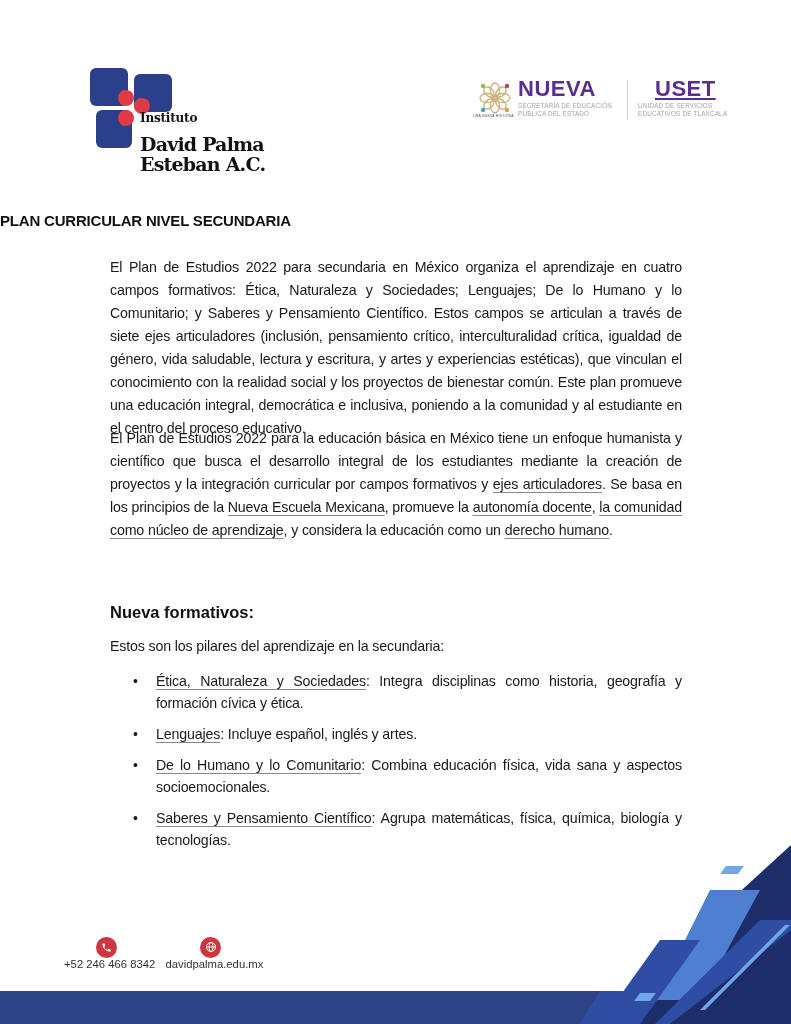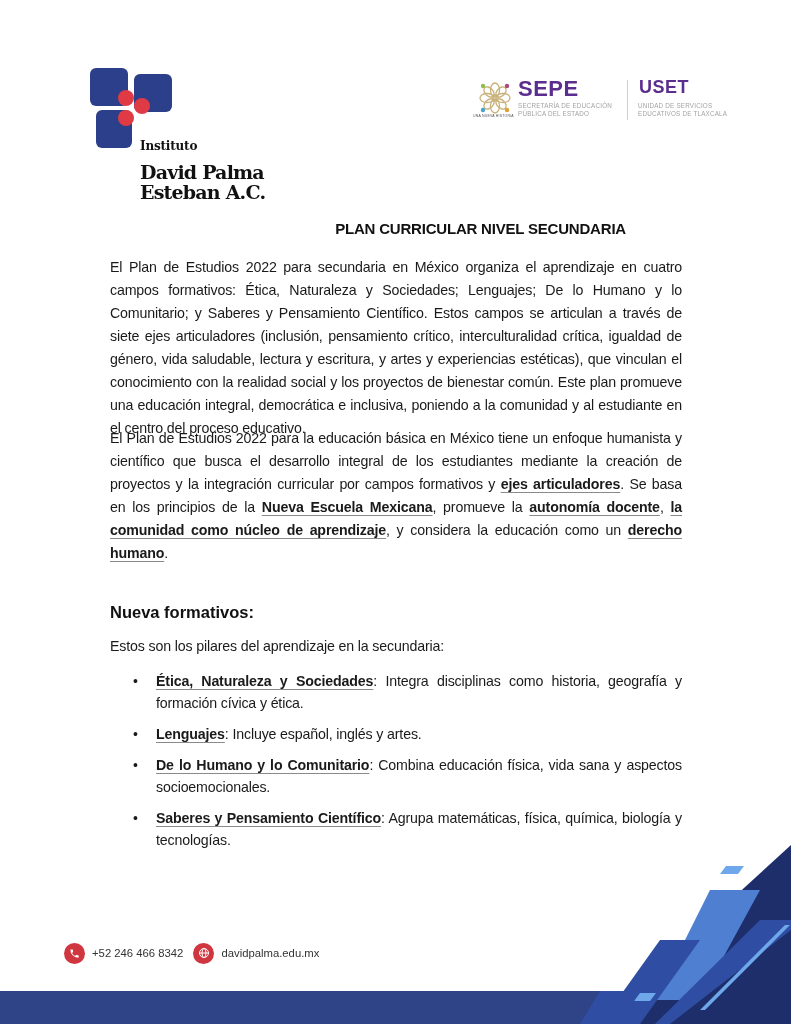--- a/index.html
+++ b/index.html
@@ -12,51 +12,51 @@
     .logo-idps { position: absolute; left: 88px; top: 66px; width: 180px; height: 100px; }
     .sq { position: absolute; width: 38px; height: 38px; border-radius: 6px; }
     .sq1 { left: 2px; top: 2px; }
     .sq2 { left: 46px; top: 8px; }
     .sq3 { left: 8px; top: 44px; width: 36px; height: 38px; }
     .dot { position: absolute; width: 16px; height: 16px; border-radius: 50%; }
     .dot1 { left: 30px; top: 24px; }
     .dot2 { left: 46px; top: 32px; }
     .dot3 { left: 30px; top: 44px; }
     .idps-text { position: absolute; left: 52px; top: 46px; font-family: "DejaVu Serif", "Liberation Serif", serif; font-weight: bold; color: #111; line-height: 1; }
-    .idps-inst { font-size: 12px; letter-spacing: -0.2px; margin-top: 28px; }
+    .idps-inst { font-size: 12px; letter-spacing: -0.2px; }
     .idps-name1 { font-size: 19px; letter-spacing: -0.8px; margin-top: 11px; }
     .idps-name2 { font-size: 19px; letter-spacing: -0.8px; margin-top: 1px; }
 
     .logo-gov { position: absolute; left: 473px; top: 76px; width: 270px; height: 50px; }
     .flower { position: absolute; left: 4px; top: 4px; width: 36px; height: 36px; }
     .flower-caption { position: absolute; left: 0; top: 38px; font-size: 3.5px; color: #555; letter-spacing: 0.2px; white-space: nowrap; }
     .sepe-title { position: absolute; left: 45px; top: 2px; font-size: 22px; font-weight: bold; letter-spacing: 0.5px; line-height: 1; }
     .sepe-sub { position: absolute; left: 45px; top: 26px; font-size: 6.3px; line-height: 8px; color: #a3a3a3; letter-spacing: 0.2px; white-space: nowrap; }
     .gov-divider { position: absolute; left: 154px; top: 4px; width: 1px; height: 40px; background: #cfcfcf; }
-    .uset-title { position: absolute; left: 166px; top: 2px; font-size: 18px; font-weight: bold; letter-spacing: 0.5px; line-height: 1; }
+    .uset-title { position: absolute; left: 182px; top: 2px; font-size: 22px; font-weight: bold; letter-spacing: 0.5px; line-height: 1; text-decoration: underline; }
     .uset-sub { position: absolute; left: 165px; top: 26px; font-size: 6.3px; line-height: 8px; color: #a3a3a3; letter-spacing: 0.2px; white-space: nowrap; }
 
     
-    .doc-title { position: absolute; left: 0; width: 626px; top: 220px; text-align: right; font-size: 15px; font-weight: bold; color: #111; letter-spacing: -0.2px; }
+    .doc-title { position: absolute; left: 0; width: 626px; top: 212px; text-align: left; font-size: 15px; font-weight: bold; color: #111; letter-spacing: -0.2px; }
     .para { position: absolute; left: 110px; width: 572px; font-size: 14.2px; line-height: 23px; text-align: justify; color: #1a1a1a; letter-spacing: -0.15px; }
     .p1 { top: 241px; margin-top: 15px; }
     .p2 { top: 427px; }
-    .link { text-decoration: underline; text-decoration-color: #8a8a8a; text-underline-offset: 3px; cursor: pointer; font-weight: bold; }
+    .link { text-decoration: underline; text-decoration-color: #8a8a8a; text-underline-offset: 3px; cursor: pointer; }
 
     .section-title { position: absolute; left: 110px; top: 603px; font-size: 16.5px; font-weight: bold; color: #111; }
     .intro { position: absolute; left: 110px; top: 638px; font-size: 14.2px; color: #1a1a1a; letter-spacing: -0.15px; text-align: right; }
 
     .blist { position: absolute; left: 110px; top: 670px; width: 572px; margin: 0; padding: 0; list-style: none; }
     .blist li { position: relative; padding-left: 46px; font-size: 14.2px; line-height: 22px; text-align: justify; color: #1a1a1a; letter-spacing: -0.15px; margin-bottom: 9px; }
     .blist .bullet { position: absolute; left: 23px; top: 0; font-size: 14px; }
 
     
     .contact { position: absolute; left: 64px; top: 942px; height: 22px; display: flex; align-items: center; font-size: 11.3px; color: #333; }
     .cicon { width: 21px; height: 21px; border-radius: 50%; display: inline-flex; align-items: center; justify-content: center; margin-right: 7px; color: #fff; }
-    .citem { display: inline-flex; align-items: center; margin-right: 10px; }
+    .citem { display: inline-flex; align-items: center; margin-right: 10px; flex-direction: column; }
     .bottom-bar { position: absolute; left: 0; top: 991px; width: 791px; height: 33px; }
     .deco { position: absolute; left: 0; top: 0; width: 791px; height: 1024px; pointer-events: none; }
   </style>
 </head>
 <body>
 
 <div class="logo-idps">
   <div class="sq sq1" style="background:#2c3f8a"></div>
   <div class="sq sq2" style="background:#2c3f8a"></div>
   <div class="sq sq3" style="background:#2c3f8a"></div>
@@ -82,21 +82,21 @@
       <ellipse cx="24" cy="12" rx="4" ry="6" transform="rotate(45 24 12)"></ellipse>
       <ellipse cx="12" cy="24" rx="4" ry="6" transform="rotate(45 12 24)"></ellipse>
       <circle cx="18" cy="18" r="3"></circle>
     </g>
     <circle cx="6" cy="6" r="2.2" fill="#8fbf4a"></circle>
     <circle cx="30" cy="6" r="2.2" fill="#b0467a"></circle>
     <circle cx="6" cy="30" r="2.2" fill="#4aa2cf"></circle>
     <circle cx="30" cy="30" r="2.2" fill="#e0a030"></circle>
   </svg>
   <div class="flower-caption">UNA NUEVA HISTORIA</div>
-  <div class="sepe-title" style="color:#5b2d8f">SEPE</div>
+  <div class="sepe-title" style="color:#5b2d8f">NUEVA</div>
   <div class="sepe-sub">
     <div>SECRETARÍA DE EDUCACIÓN</div>
     <div>PÚBLICA DEL ESTADO</div>
   </div>
   <div class="gov-divider"></div>
   <div class="uset-title" style="color:#5b2d8f">USET</div>
   <div class="uset-sub">
     <div>UNIDAD DE SERVICIOS</div>
     <div>EDUCATIVOS DE TLAXCALA</div>
   </div>

